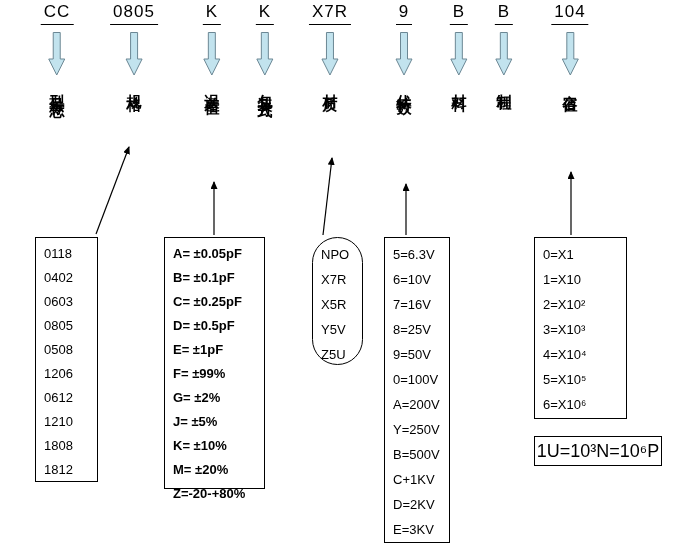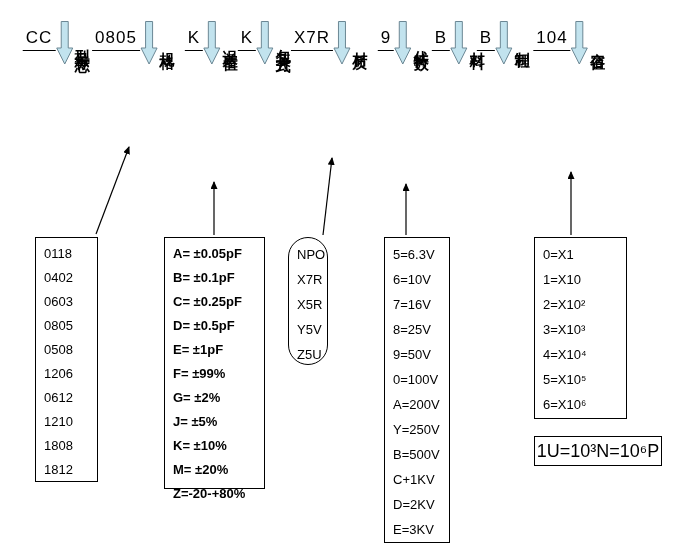--- a/index.html
+++ b/index.html
@@ -2,21 +2,21 @@
 <html><head>
 <meta charset="utf-8">
 <style>
   html,body{margin:0;padding:0;background:#fff;}
   .canvas{
     position:relative;width:680px;height:553px;background:#ffffff;
     font-family:"Liberation Sans",sans-serif;color:#000;overflow:hidden;
   }
   
   .col{
-    position:absolute;top:14px;display:flex;align-items:center;
+    position:absolute;top:2px;display:flex;flex-direction:column;align-items:center;
     transform:translateX(-50%);
   }
   .code{
     font-size:17px;line-height:20px;letter-spacing:1px;
     border-bottom:1px solid #000;padding:0 3px 2px 3px;white-space:nowrap;
   }
   .block-arrow{margin-top:7px;display:block;}
   .block-arrow path{stroke:#6b8794;stroke-width:1;}
   .vlabel{
     margin-top:6px;writing-mode:vertical-lr;text-orientation:upright;
@@ -149,21 +149,21 @@
     <div class="item">D= ±0.5pF</div>
     <div class="item">E= ±1pF</div>
     <div class="item">F= ±99%</div>
     <div class="item">G= ±2%</div>
     <div class="item">J= ±5%</div>
     <div class="item">K= ±10%</div>
     <div class="item">M= ±20%</div>
     <div class="item">Z=-20-+80%</div>
   </div>
 
-  <div class="box lh25" style="left:288px;top:237px;width:40px;height:128px;border-radius:29px;">
+  <div class="box lh25" style="left:312px;top:237px;width:51px;height:128px;border-radius:29px;">
     <div class="item">NPO</div>
     <div class="item">X7R</div>
     <div class="item">X5R</div>
     <div class="item">Y5V</div>
     <div class="item">Z5U</div>
   </div>
 
   <div class="box lh25" style="left:384px;top:237px;width:66px;height:306px;">
     <div class="item">5=6.3V</div>
     <div class="item">6=10V</div>

